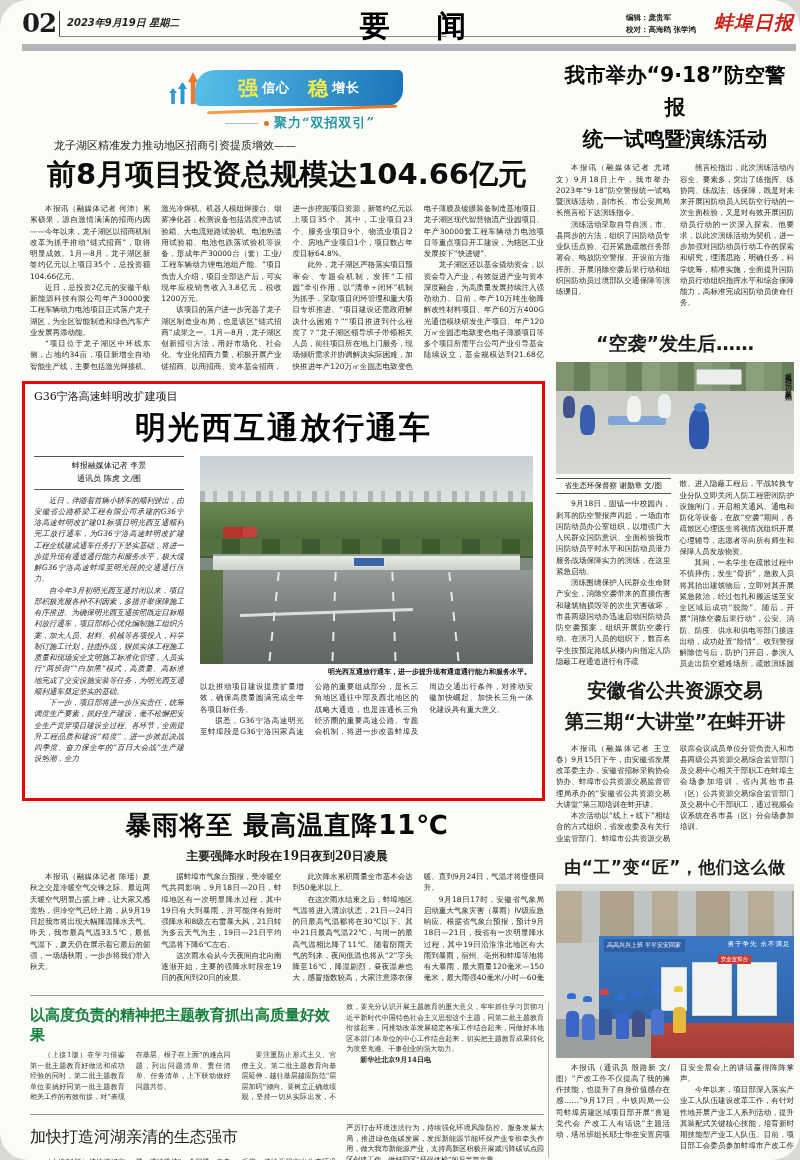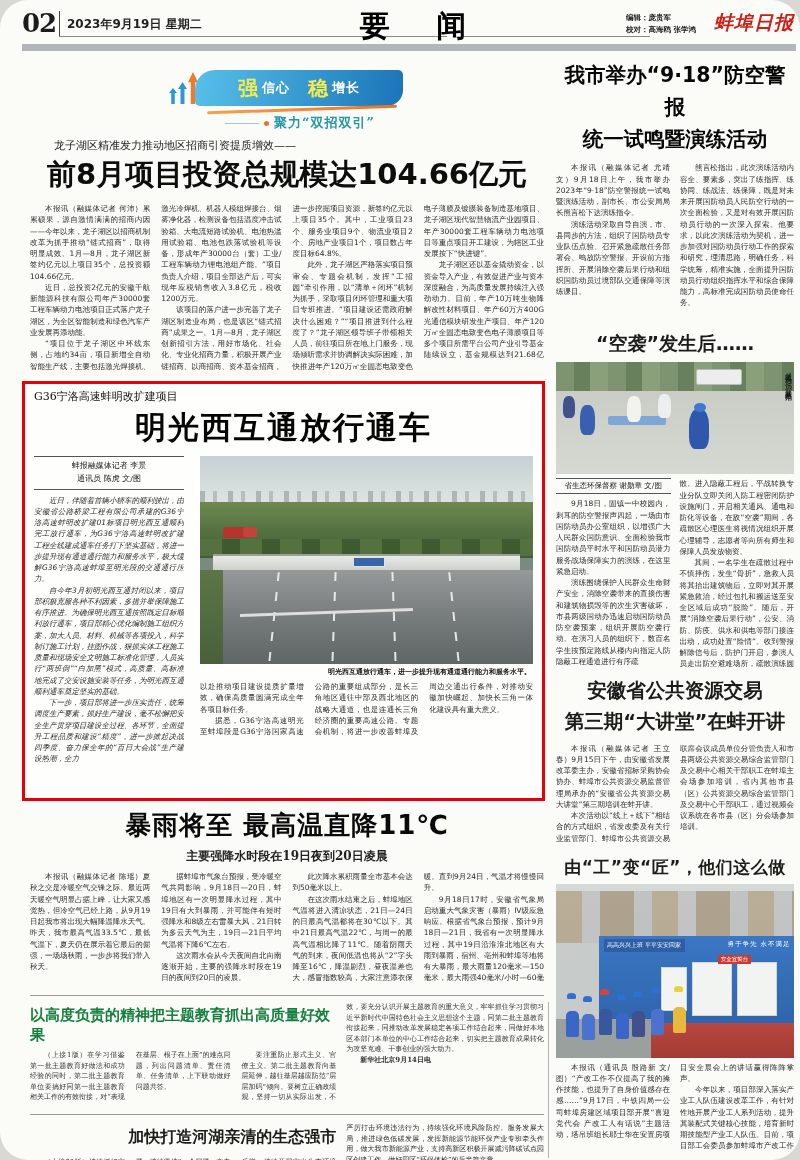--- a/index.html
+++ b/index.html
@@ -3,21 +3,21 @@
 <meta charset="utf-8">
 <style>
   html,body { margin:0; padding:0; background:#d8d8d4; }
   #page { position:relative; width:800px; height:1160px; background:#fbfbf8; overflow:hidden;
           font-family:"DejaVu Sans","Liberation Sans",sans-serif; color:#1c1c1c;border-radius:28px; }
 
   
   .mh { position:absolute; top:8px; left:22px; width:772px; height:34px; }
   .mh-num { position:absolute; left:0; top:0; font:bold 26px "DejaVu Serif",serif; letter-spacing:-1px; }
   .mh-vline { position:absolute; left:37px; top:3px; width:1px; height:25px; background:#444; }
-  .mh-date { position:absolute; left:45px; top:8px; font-size:12px; font-weight:bold; color:#222; }
+  .mh-date { position:absolute; left:45px; top:8px; font-size:10px; font-weight:bold; color:#222;font-style:italic; }
   .mh-rule-l { position:absolute; left:37px; top:28px; width:388px; height:1px; background:#888; }
   .mh-rule-r { position:absolute; left:440px; top:28px; width:188px; height:1px; background:#888; }
   .mh-title { position:absolute; left:330px; top:-2px; width:140px; text-align:center;
               font:bold 30px "DejaVu Serif",serif; letter-spacing:18px; color:#000; }
   .mh-ed { position:absolute; left:604px; top:4px; font-size:7.5px; font-weight:bold; line-height:1.6; color:#222; }
   .mh-logo { position:absolute; right:0; top:2px; font:bold italic 19px "DejaVu Serif",serif; color:#c92017; letter-spacing:1px; }
   .mh-bar { position:absolute; top:44px; left:22px; width:774px; height:7px; background:#b2b6b8; }
 
   
   .left-region  { position:absolute; left:30px; top:58px; width:514px; }
@@ -91,21 +91,21 @@
   .w-headline { font-size:26px; font-weight:bold; text-align:center; letter-spacing:1px; color:#0a0a0a; }
   .w-sub { font:bold 12px "DejaVu Serif",serif; text-align:center; margin:5px 0 6px; color:#222; }
   .w-body { height:116px; overflow:hidden; }
 
   
   .digest { border-top:1px solid #9a9a9a; margin-top:8px; padding-top:6px; }
   .dg-row { display:flex; gap:10px; }
   .dg-headline { font-size:15px; font-weight:bold; color:#15803d; line-height:1.3; margin:4px 0 5px; }
   .dg-side { flex:none; font-size:7px; }
   .dg-body { height:56px; overflow:hidden; font-size:7px; }
-  .dg2-headline { font-size:16px; font-weight:bold; text-align:right; margin:6px 0 9px; }
+  .dg2-headline { font-size:16px; font-weight:normal; text-align:left; margin:6px 0 9px; }
   .dateline { font-weight:bold; }
 
   
   .ad-headline { font-size:20.5px; font-weight:bold; text-align:center; line-height:1.55; color:#070707; }
   .ad-body { margin-top:7px; height:160px; overflow:hidden; }
   .ar-headline { font-size:19px; font-weight:bold; text-align:center; margin-top:9px; }
   .ar-row { display:flex; gap:9px; margin-top:4px; height:190px; overflow:hidden; }
   .ar-col { flex:1; min-width:0; }
   .byline-sm { border-top:1px solid #555; border-bottom:1px solid #555; padding:2px 1px; margin-bottom:4px;
                font:7.5px "DejaVu Serif",serif; text-align:center; color:#111; }

